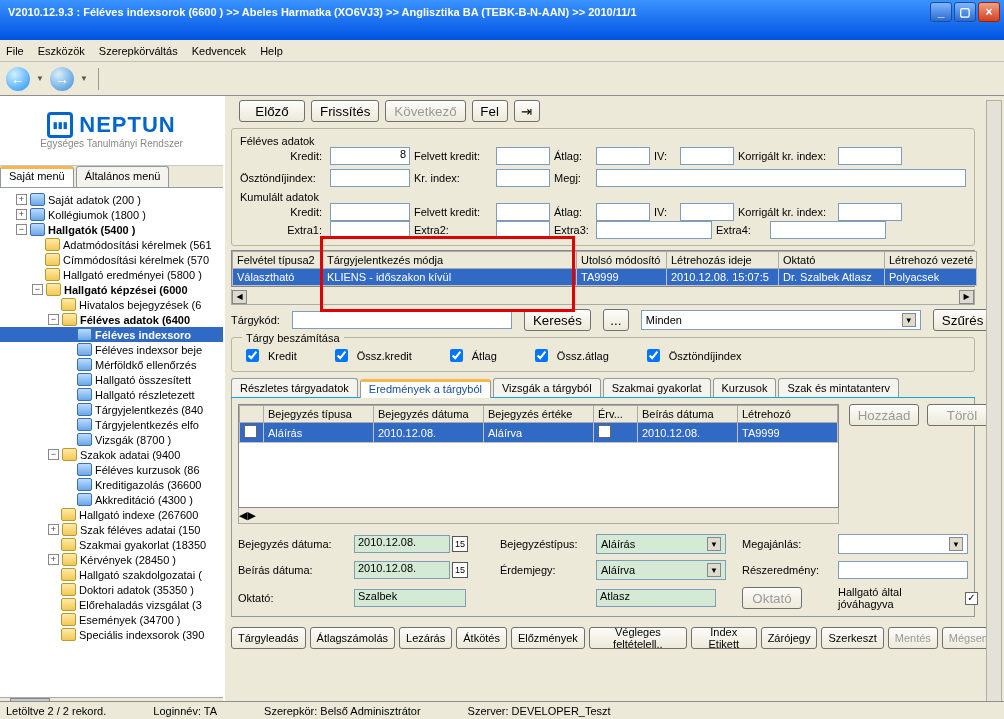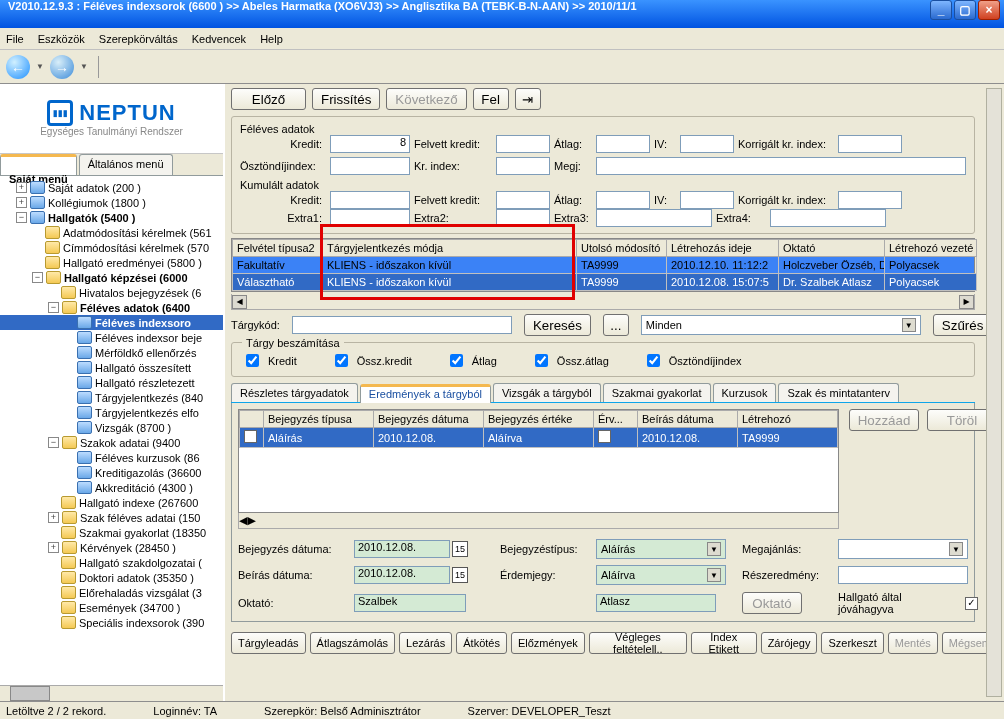--- a/index.html
+++ b/index.html
@@ -9,22 +9,23 @@
     font-size: 11px;
     background: #ece9d8;
     overflow: hidden;
     width: 1004px;
     height: 719px;
   }
   
   .titlebar {
     background: linear-gradient(to bottom, #3a93ff, #0053e1);
     color: #fff;
-    height: 28px;
+    height: 40px;
     display: flex;
+    align-items: center;
     padding: 0 4px 16px 8px;
     font-weight: bold;
   }
   .titlebar .title { flex: 1; white-space: nowrap; overflow: hidden; }
   .winbtns { display: flex; gap: 2px; }
   .winbtn {
     width: 22px; height: 20px;
     background: linear-gradient(#7eb6ff, #2a6ad0);
     border: 1px solid #1a4fa0;
     border-radius: 3px;
@@ -87,21 +88,21 @@
   }
   .lefttab {
     padding:3px 8px 0 8px;
     border:1px solid #919b9c;
     border-bottom:none;
     background:#f4f3ee;
     border-radius:3px 3px 0 0;
     margin-right:2px;
     cursor:pointer;
   }
-  .lefttab.active { background:#fff; border-top:3px solid #f4b84f; padding-top:16px;font-weight:bold;}
+  .lefttab.active { background:#fff; border-top:3px solid #f4b84f; padding-top:1px;}
   .tree {
     flex:1;
     overflow:auto;
     padding:4px 0;
   }
   .tn { white-space:nowrap; padding:1px 2px; display:flex; align-items:center; cursor:default;}
   .tn .exp {
     width:11px;height:11px;border:1px solid #888;display:inline-flex;align-items:center;justify-content:center;
     font-size:9px;line-height:1;margin-right:3px;color:#444;background:#fff;cursor:pointer;
   }
@@ -153,21 +154,21 @@
     margin-bottom:4px;
     position:relative;
   }
   .lblr { text-align:left; padding-right:4px; white-space:nowrap;}
   .inp {
     height:18px; border:1px solid #7f9db9; background:#fff; padding:0 3px;
     display:inline-block;
   }
   
   .dg {
-    border:1px solid #888; background:#3b82f6; width: 744px;
+    border:1px solid #888; background:#a21caf; width: 744px;
     margin-bottom:2px;
   }
   .dg table { border-collapse:collapse; width:100%; table-layout:fixed;}
   .dg th {
     background:#ece9d8;border:1px solid #aaa;padding:2px 4px;text-align:left;font-weight:normal;
     overflow:hidden;white-space:nowrap;
   }
   .dg td {
     border:1px solid #c0c0c0;padding:2px 4px;white-space:nowrap;overflow:hidden;
   }
@@ -419,21 +420,21 @@
     </div>
     <div class="left-scroll">
         <div class="thumb"></div>
       </div>
   </div>
 
   <div class="right">
     <div class="scrollbar-r"></div>
 
     <div class="header-row">
-      <button class="btn" style="width:75px;">Előző</button>
+      <button class="btn" style="width:66px;margin-left:8px;">Előző</button>
       <button class="btn">Frissítés</button>
       <button class="btn disabled">Következő</button>
       <button class="btn" style="width:36px;">Fel</button>
       <button class="btn" style="width:26px;">⇥</button>
     </div>
 
     <div class="fieldset" style="width:744px;font-size:11px;">
       <div style="display:flex;align-items:center;gap:4px;">
         <span class="lblr" style="width:86px;">Féléves adatok</span>
       </div>
@@ -496,28 +497,20 @@
               <col style="width:92px">
             </colgroup>
           <tbody>
               <tr>
             <th>Felvétel típusa2</th>
             <th>Tárgyjelentkezés módja</th>
             <th>Utolsó módosító</th>
             <th>Létrehozás ideje</th>
             <th>Oktató</th>
             <th>Létrehozó vezeté</th>
-          </tr>
-          <tr>
-            <td>Fakultatív</td>
-                <td>KLIENS - időszakon kívül</td>
-                <td>TA9999</td>
-                <td>2010.12.10. 11:12:2</td>
-                <td>Holczveber Özséb, D</td>
-                <td>Polyacsek</td>
           </tr>
           <tr class="sel">
             <td>Választható</td>
                 <td>KLIENS - időszakon kívül</td>
                 <td>TA9999</td>
                 <td>2010.12.08. 15:07:5</td>
                 <td>Dr. Szalbek Atlasz</td>
                 <td>Polyacsek</td>
           </tr>
         </tbody>

